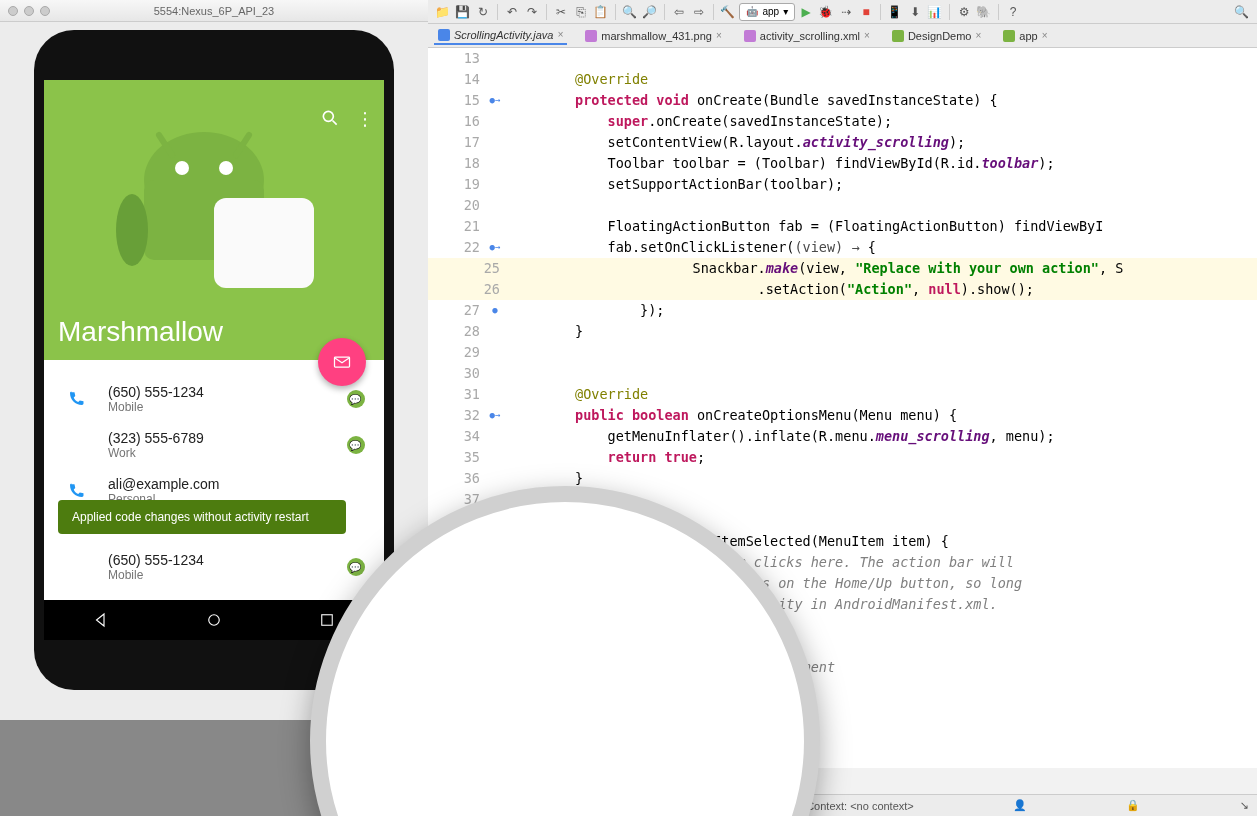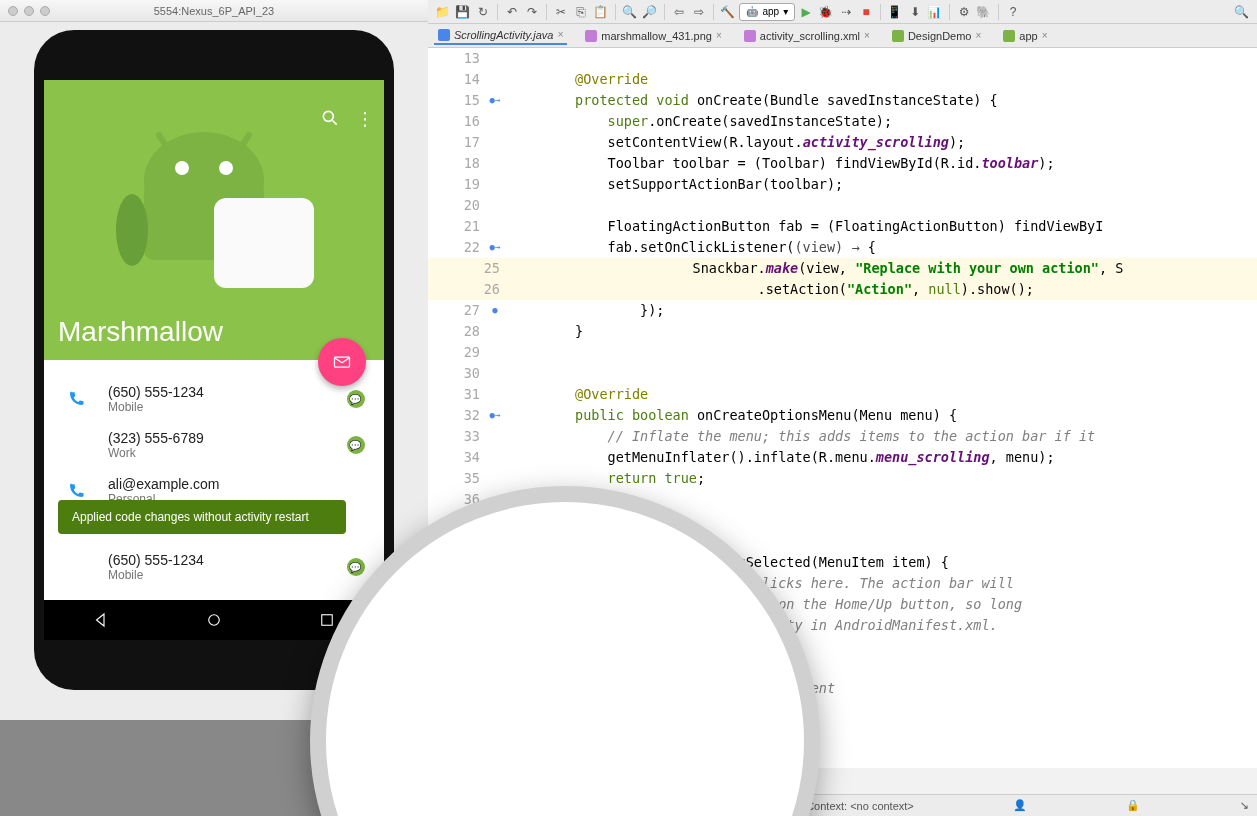--- a/index.html
+++ b/index.html
@@ -41,21 +41,21 @@
 .tb-sep { width:1px; height:16px; background:#ccc; margin:0 3px; }
 .run-config { height:18px; padding:0 6px; border:1px solid #aaa; border-radius:3px; display:flex; align-items:center; gap:4px; font-size:10px; background:#fff; }
 
 .tabs { height:24px; background:#ececec; border-bottom:1px solid #ccc; display:flex; align-items:center; padding:0 6px; gap:14px; }
 .tab { font-size:11px; color:#333; display:flex; align-items:center; gap:4px; padding:2px 4px; }
 .tab.active { border-bottom:2px solid #4a86e8;font-style:italic; }
 .tab-close { color:#888; font-size:10px; }
 .tab-icon { width:12px; height:12px; border-radius:2px; }
 
 .editor { display:flex; background:#fff; height:720px; font-family:Menlo,Monaco,monospace; font-size:13.5px; line-height:21px; overflow:hidden; }
-.kw { color:#4d7c0f; font-weight:normal; }
+.kw { color:#be185d; font-weight:bold; }
 .ann { color:#808000; }
 .str { color:#008000; font-weight:bold; }
 .com { color:#808080; font-style:italic; }
 .fld { color:#660e7a; font-style:italic; font-weight:bold; }
 .param { color:#4a4a4a; }
 .highlight { background:#fffae3;padding-left:20px; }
 .code-line { display:flex; }
 .code-line .gut { width:52px; text-align:right; color:#a9a9a9; }
 .code-line .mk { width:30px; text-align:center; color:#4a86e8; font-size:9px; }
 .code-line .txt { flex:1; white-space:pre; }
@@ -348,25 +348,20 @@
           <div class="gut">31</div>
           <div class="mk"></div>
           <div class="txt">        <span class="ann">@Override</span></div>
         </div>
         <div class="code-line">
           <div class="gut">32</div>
           <div class="mk">●→</div>
           <div class="txt">        <span class="kw">public boolean</span><span> onCreateOptionsMenu(Menu menu) {</span></div>
         </div>
         <div class="code-line">
-          <div class="gut">33</div>
-          <div class="mk"></div>
-          <div class="txt">            <span class="com">// Inflate the menu; this adds items to the action bar if it</span></div>
-        </div>
-        <div class="code-line">
           <div class="gut">34</div>
           <div class="mk"></div>
           <div class="txt">            <span>getMenuInflater().inflate(R.menu.</span><span class="fld">menu_scrolling</span><span>, menu);</span></div>
         </div>
         <div class="code-line">
           <div class="gut">35</div>
           <div class="mk"></div>
           <div class="txt">            <span class="kw">return true</span><span>;</span></div>
         </div>
         <div class="code-line">

